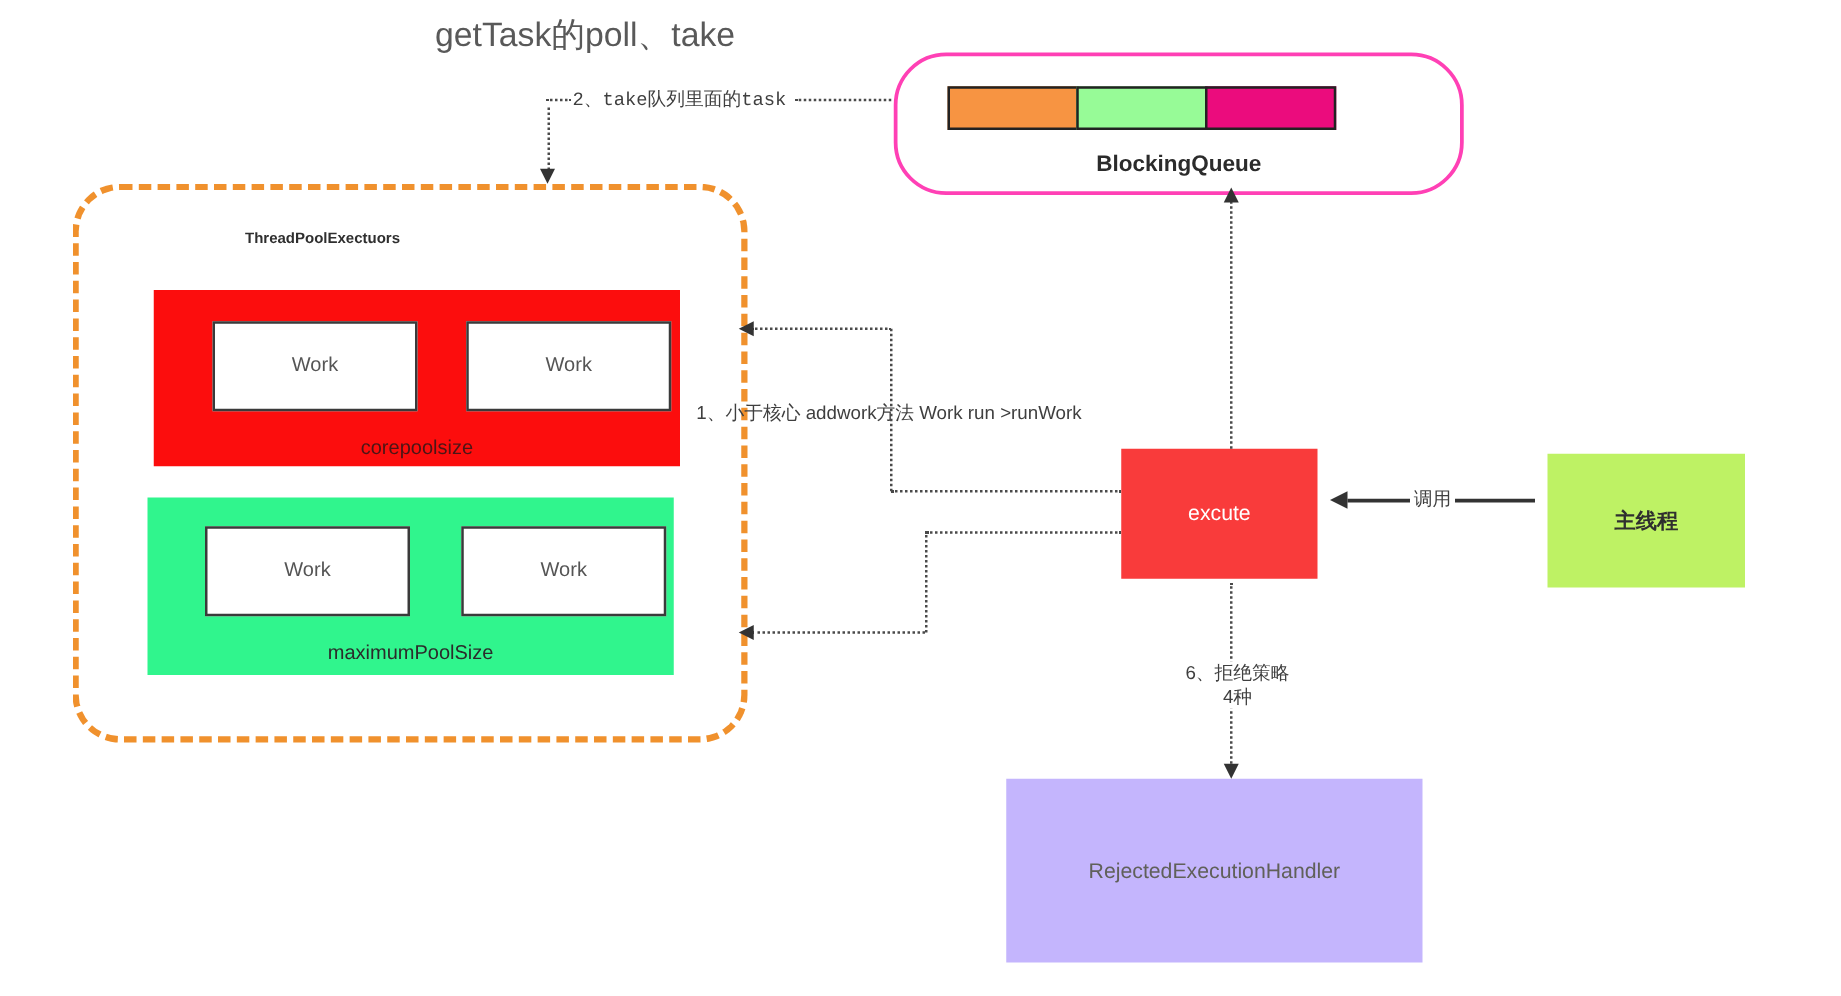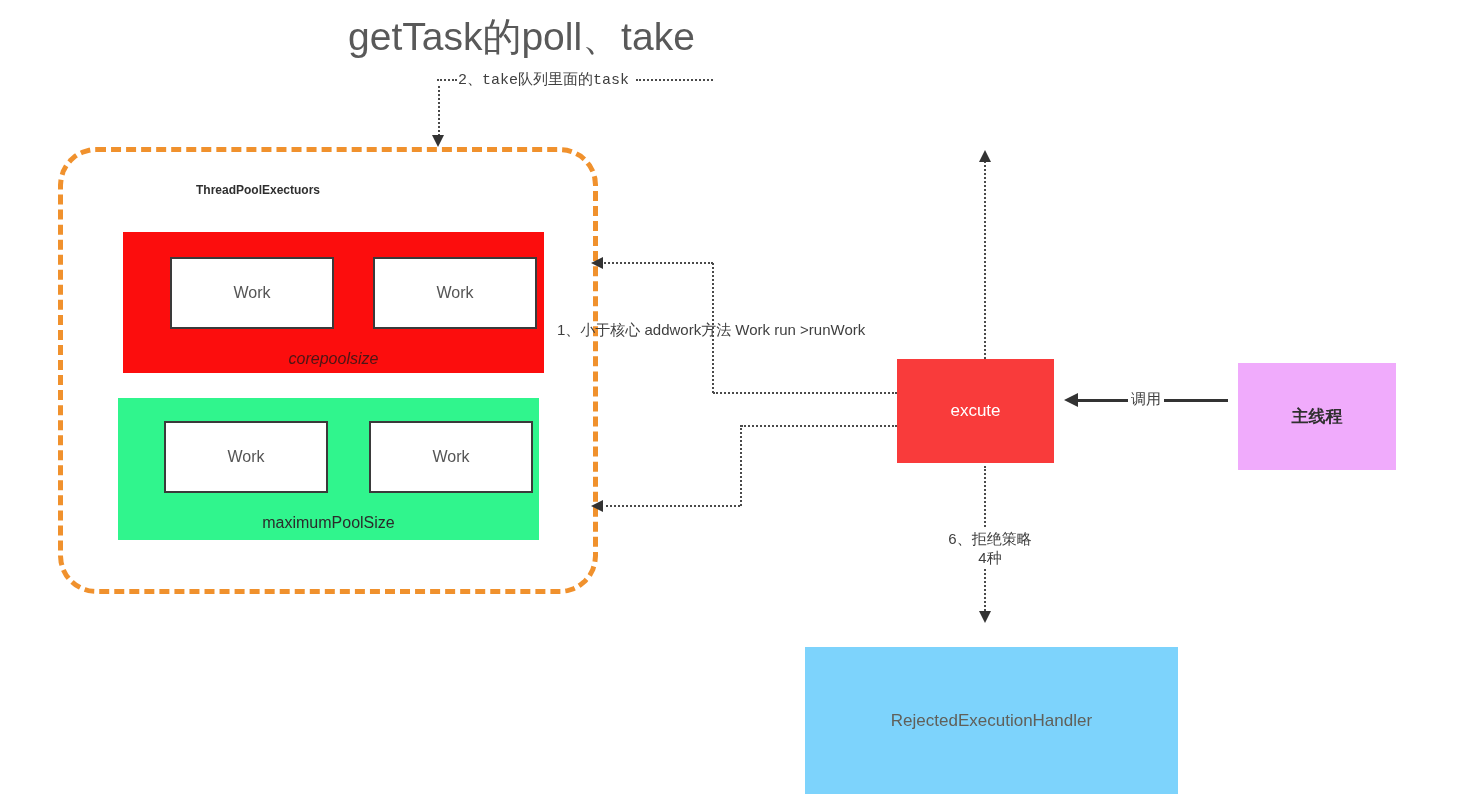--- a/index.html
+++ b/index.html
@@ -3,21 +3,21 @@
 <meta charset="utf-8">
 <style>
   html,body{margin:0;padding:0;background:#fff;}
   .canvas{
     position:relative;width:1473px;height:797px;background:#fff;overflow:hidden;
     font-family:"Liberation Sans","DejaVu Sans",sans-serif;color:#3f3f3f;
   }
   .abs{position:absolute;}
 
   
-  .page-title{left:348px;top:10px;font-size:39px;color:#595959;}
+  .page-title{left:348px;top:10px;font-size:27px;color:#595959;}
 
   
   .note{font-size:15px;color:#3f3f3f;white-space:nowrap;}
   .on-line{background:#fff;z-index:6;padding:0 3px;}
 
   
   .dot-h{border-top:2px dotted #4a4a4a;height:0;z-index:2;}
   .dot-v{border-left:2px dotted #4a4a4a;width:0;z-index:2;}
 
   
@@ -40,47 +40,55 @@
   
   .tpe{left:58px;top:147px;width:530px;height:437px;border:5px dashed #F0912D;border-radius:38px;}
   .tpe-title{left:196px;top:183px;font-weight:bold;font-size:12px;color:#2f2f2f;}
 
   .pool{z-index:1;}
   .pool-core{left:123px;top:232px;width:421px;height:141px;background:#FC0D0D;}
   .pool-max{left:118px;top:398px;width:421px;height:142px;background:#30F58D;}
   .work{position:absolute;width:160px;height:68px;background:#fff;border:2px solid #3a3a3a;
         display:flex;align-items:center;justify-content:center;font-size:16px;color:#555;}
   .pool-label{position:absolute;left:0;width:100%;text-align:center;font-size:16px;}
-  .core-label{bottom:5px;color:#4b1616;font-style:italic;}
+  .core-label{bottom:5px;color:#4b1616;}
   .max-label{bottom:8px;color:#2b2b2b;}
 
   
   .solid-box{display:flex;align-items:center;justify-content:center;z-index:1;}
   .execute{left:897px;top:359px;width:157px;height:104px;background:#F93B3B;font-size:17px;color:#ffffff;}
-  .main-thread{left:1238px;top:363px;width:158px;height:107px;background:#f0abfc;font-size:17px;font-weight:bold;color:#2f2f2f;}
-  .rejected{left:805px;top:647px;width:373px;height:147px;background:#7dd3fc;font-size:17px;color:#60605a;}
+  .main-thread{left:1238px;top:363px;width:158px;height:107px;background:#bef264;font-size:17px;font-weight:bold;color:#2f2f2f;}
+  .rejected{left:805px;top:623px;width:333px;height:147px;background:#c4b5fd;font-size:17px;color:#60605a;}
 
   
   .call-line{left:1078px;top:399px;width:150px;border-top:3px solid #333;height:0;}
   .step4{left:928px;top:529px;width:118px;text-align:center;line-height:19px;}
   .step4 span{display:block;}
 </style>
 </head>
 <body>
 
 <div class="canvas">
 
   <div class="abs page-title">getTask的poll、take</div>
 
   <div class="abs note" style="left:458px;top:70px;font-family:Liberation Mono, monospace;">2、take队列里面的task</div>
   <div class="abs dot-h" style="left:437px;top:79px;width:20px;"></div>
   <div class="abs dot-h" style="left:636px;top:79px;width:77px;"></div>
   <div class="abs dot-v" style="left:438px;top:86px;height:50px;"></div>
   <div class="abs ah ah-down" style="left:432px;top:135px;"></div>
 
+  <div class="abs bq">
+    <div class="bq-row">
+      <div class="bq-cell c0"></div>
+      <div class="bq-cell c1"></div>
+      <div class="bq-cell c2"></div>
+    </div>
+    <div class="bq-title">BlockingQueue</div>
+  </div>
 
   <div class="abs tpe"></div>
   <div class="abs tpe-title">ThreadPoolExectuors</div>
 
   <div class="abs pool pool-core">
     <div class="work" style="left:47px;top:25px;">Work</div>
     <div class="work" style="left:250px;top:25px;">Work</div>
     <div class="pool-label core-label">corepoolsize</div>
   </div>
 

